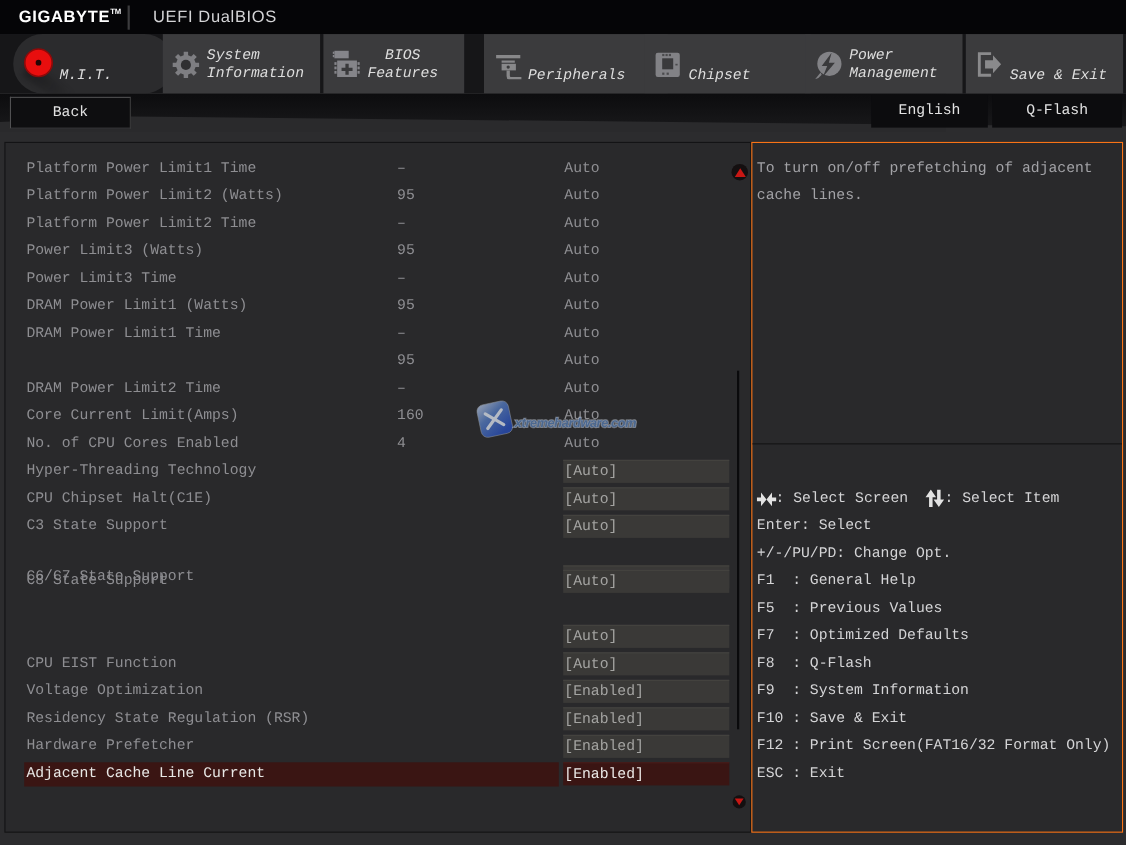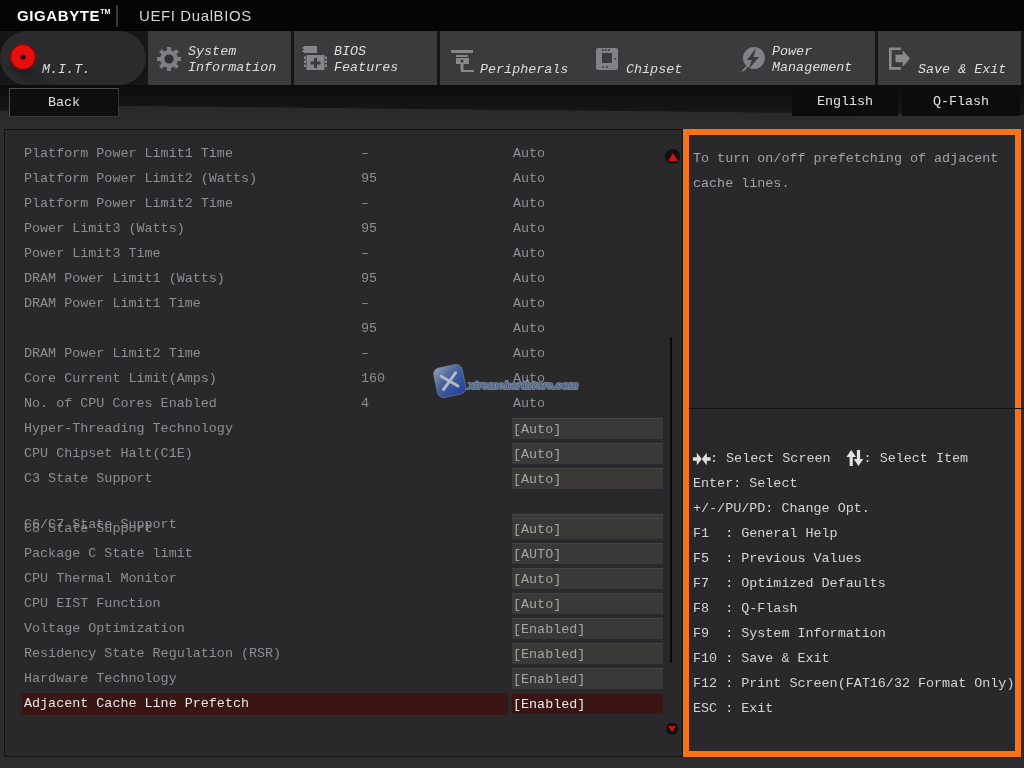--- a/index.html
+++ b/index.html
@@ -28,21 +28,21 @@
       clip-path:polygon(0 0,1024px 0,1024px 30px,118px 21px,0 26px);}
   .btn{background:#0c0c0e;color:#e2e2e2;font-size:13.4px;text-align:center;}
   #backbtn{left:9px;top:3px;width:108px;height:27px;line-height:27px;
       background:#0e0e10;border:1px solid #505052;border-bottom-color:#3a3a3c;border-right-color:#3a3a3c;}
   #engbtn{left:792px;top:2px;width:106px;height:29px;line-height:29px;}
   #qfbtn{left:902px;top:2px;width:118px;height:29px;line-height:29px;}
   
   #lpanel{left:4px;top:129px;width:679px;height:628px;background:#29292b;
       border:1px solid #131315;box-sizing:border-box;padding-left:26px;}
   #rpanel{left:683px;top:129px;width:338px;height:628px;background:#29292b;
-      border:6px solid #f97316;box-sizing:border-box;}
+      border:1px solid #f97316;box-sizing:border-box;}
   .row{position:absolute;left:0;width:677px;height:25px;line-height:25px;
       color:#8e8e92;font-size:13.4px;}
   .rname{position:absolute;left:19px;top:0;}
   .rval{position:absolute;left:356px;top:0;}
   .rauto{position:absolute;left:508px;top:0;}
   .cell{position:absolute;left:507px;top:2px;width:151px;height:21px;line-height:21px;
       background:#3a3937;border-top:1px solid #454440;box-sizing:border-box;
       color:#a4a4a2;padding-left:1px;}
   .row.sel .rname{left:17px;padding-left:2px;width:484px;background:#3a1513;
       height:22px;line-height:22px;top:2px;color:#e8e8e6;}
@@ -65,37 +65,37 @@
 </style>
 </head>
 <body>
   <div class="abs" id="topbar"></div>
   <div class="abs" id="giga">GIGABYTE<sup>TM</sup></div>
   <div class="abs" id="sep1"></div>
   <div class="abs" id="uefi">UEFI DualBIOS</div>
 
   <div class="abs" id="tabbar"></div>
 
-  <div class="abs tab active" style="left:0;width:146px;border-radius:27px;">
+  <div class="abs tab active" style="left:12px;width:146px;border-radius:27px;">
     <div class="abs" style="left:16px;top:26px;width:52px;height:14px;transform:rotate(35deg);transform-origin:0 0;background:linear-gradient(to right,rgba(8,8,10,0.4),rgba(8,8,10,0));filter:blur(3px);"></div>
     <svg class="abs" style="left:8px;top:11px;" width="30" height="30" viewBox="0 0 30 30">
       <circle cx="15" cy="15" r="12.5" fill="#e80e0e"></circle>
       <circle cx="15" cy="15" r="12.5" fill="none" stroke="#8c0a0a" stroke-width="1.5"></circle>
       <circle cx="15" cy="15" r="2.6" fill="#230505"></circle>
     </svg>
     <div class="abs tablabel l1s" style="left:42px;">M.I.T.</div>
   </div>
   <div class="abs tab" id="tab1" style="left:148px;width:143px;">
     <svg class="abs" style="left:8px;top:15px;" width="26" height="26" viewBox="0 0 26 26">
       <path fill="#7e7e82" d="M11 1h4v3.2l2.8 1.2 2.3-2.3 2.8 2.8-2.3 2.3 1.2 2.8H25v4h-3.2l-1.2 2.8 2.3 2.3-2.8 2.8-2.3-2.3-2.8 1.2V25h-4v-3.2l-2.8-1.2-2.3 2.3-2.8-2.8 2.3-2.3-1.2-2.8H1v-4h3.2l1.2-2.8-2.3-2.3 2.8-2.8 2.3 2.3L11 4.2z"></path>
       <circle cx="13" cy="13" r="4.6" fill="#2f2f31"></circle>
     </svg>
     <div class="abs tablabel l2" style="left:40px;">System<br>Information</div>
   </div>
-  <div class="abs tab" id="tab2" style="left:294px;width:143px;">
+  <div class="abs tab" id="tab2" style="left:294px;width:128px;text-align:center;">
     <svg class="abs" style="left:8px;top:15px;" width="26" height="26" viewBox="0 0 26 26">
       <rect x="2" y="0" width="13" height="7" fill="#85858a"></rect>
       <rect x="0.5" y="1" width="1.5" height="2" fill="#85858a"></rect>
       <rect x="0.5" y="4" width="1.5" height="2" fill="#85858a"></rect>
       <rect x="4" y="8.5" width="19" height="16" fill="#85858a" stroke="#3a3a3c" stroke-width="1"></rect>
       <rect x="2" y="10.5" width="2" height="2.5" fill="#85858a"></rect>
       <rect x="2" y="14.5" width="2" height="2.5" fill="#85858a"></rect>
       <rect x="2" y="18.5" width="2" height="2.5" fill="#85858a"></rect>
       <rect x="23" y="10.5" width="2" height="2.5" fill="#85858a"></rect>
       <rect x="23" y="14.5" width="2" height="2.5" fill="#85858a"></rect>
@@ -218,46 +218,41 @@
       <span class="cell">[Auto]</span>
     </div>
     <div class="row" style="top:382px;">
       <span class="rname">C6/C7 State Support</span>
       <span class="cell">[Auto]</span>
     </div>
     <div class="row" style="top:386px;">
       <span class="rname">C8 State Support</span>
       <span class="cell">[Auto]</span>
     </div>
-    <div class="row" style="top:411px;">
-      <span class="rname">Package C State limit</span>
-      <span class="cell">[AUTO]</span>
-    </div>
     <div class="row" style="top:436px;">
-      <span class="rname">CPU Thermal Monitor</span>
       <span class="cell">[Auto]</span>
     </div>
     <div class="row" style="top:461px;">
       <span class="rname">CPU EIST Function</span>
       <span class="cell">[Auto]</span>
     </div>
     <div class="row" style="top:486px;">
       <span class="rname">Voltage Optimization</span>
       <span class="cell">[Enabled]</span>
     </div>
     <div class="row" style="top:511px;">
       <span class="rname">Residency State Regulation (RSR)</span>
       <span class="cell">[Enabled]</span>
     </div>
     <div class="row" style="top:536px;">
-      <span class="rname">Hardware Technology</span>
+      <span class="rname">Hardware Prefetcher</span>
       <span class="cell">[Enabled]</span>
     </div>
     <div class="row sel" style="top:561px;">
-      <span class="rname">Adjacent Cache Line Prefetch</span>
+      <span class="rname">Adjacent Cache Line Current</span>
       <span class="cell">[Enabled]</span>
     </div>
   </div>
   <div class="abs" id="rpanel">
     <div class="abs" id="helptext">To turn on/off prefetching of adjacent<br>cache lines.</div>
     <div class="abs" id="rdivider"></div>
     <div class="abs" id="keys"><span class="ar"></span>: Select Screen  <span class="ar"></span>: Select Item<br>Enter: Select<br>+/-/PU/PD: Change Opt.<br>F1&nbsp;&nbsp;: General Help<br>F5&nbsp;&nbsp;: Previous Values<br>F7&nbsp;&nbsp;: Optimized Defaults<br>F8&nbsp;&nbsp;: Q-Flash<br>F9&nbsp;&nbsp;: System Information<br>F10 : Save &amp; Exit<br>F12 : Print Screen(FAT16/32 Format Only)<br>ESC : Exit</div>
     <svg class="abs" style="left:4px;top:315px;" width="180" height="18" viewBox="0 0 180 18">
       <g fill="#e2e2e2">
         <path d="M0 7.3 h3.8 v-4.6 l5 6.3 -5 6.3 v-4.6 h-3.8 z"></path>

